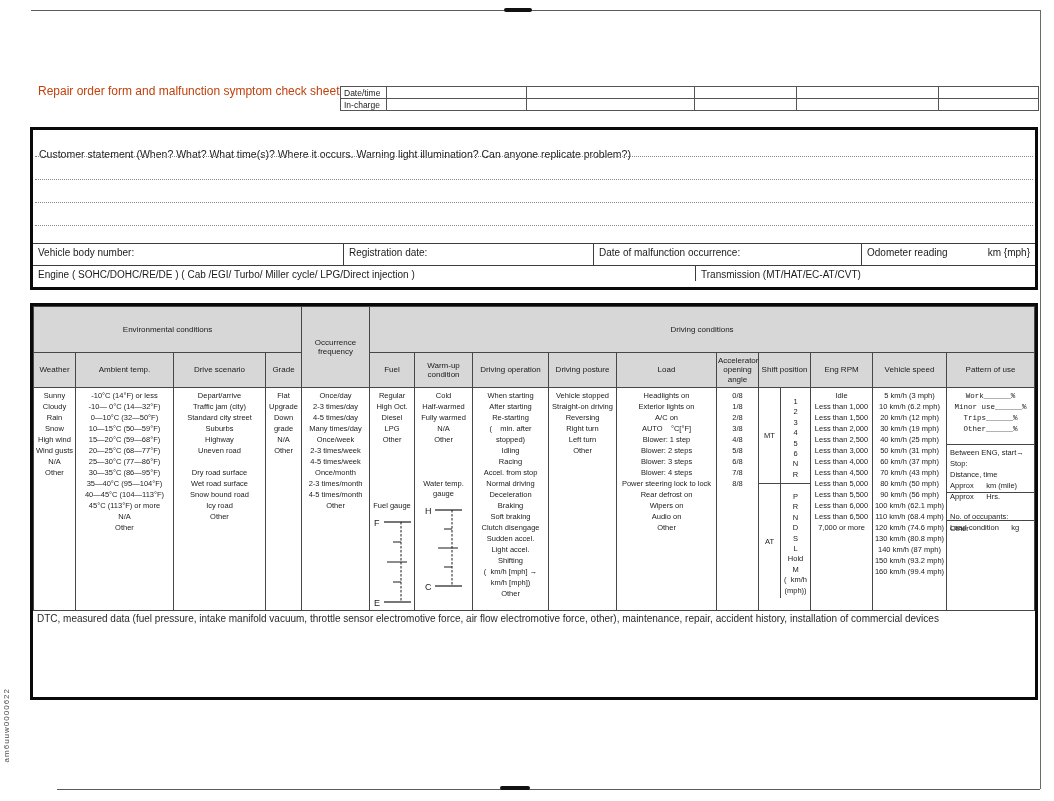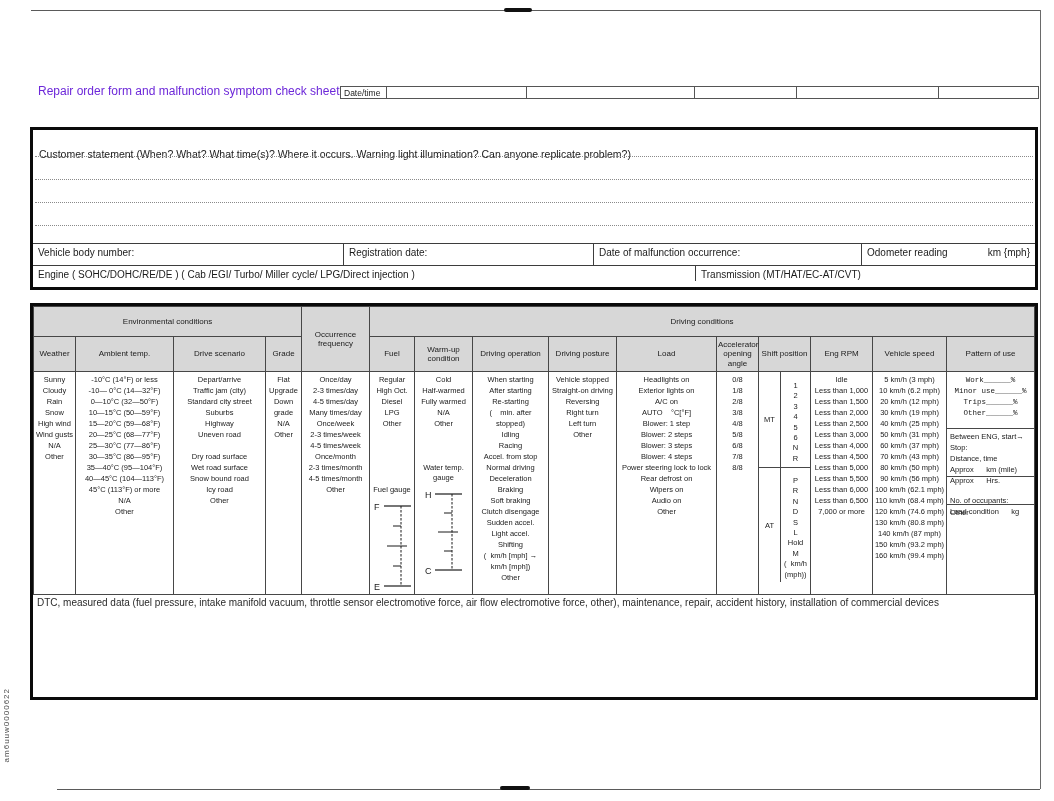--- a/index.html
+++ b/index.html
@@ -7,21 +7,21 @@
         font-family:"Liberation Sans",sans-serif;color:#1b1b1b;overflow:hidden;}
   
   .scan-top{position:absolute;left:31px;top:10px;width:1009px;height:1px;background:#5a5a5a;}
   .scan-top-dash{position:absolute;left:504px;top:8px;width:28px;height:4px;background:#111;border-radius:2px;}
   .scan-bottom{position:absolute;left:57px;top:789px;width:983px;height:1px;background:#5a5a5a;}
   .scan-bottom-dash{position:absolute;left:500px;top:786px;width:30px;height:4px;background:#111;border-radius:2px;}
   .scan-right{position:absolute;left:1040px;top:10px;width:1px;height:779px;background:#6a6a6a;}
   .side-code{position:absolute;left:2px;top:688px;writing-mode:vertical-rl;transform:rotate(180deg);
              font-size:8px;color:#4a4a4a;letter-spacing:1px;}
   
-  .title{position:absolute;left:38px;top:84px;font-size:12px;color:#6d28d9;}
+  .title{position:absolute;left:38px;top:84px;font-size:12px;color:#c2410c;}
   
   .proc-table{position:absolute;left:340px;top:86px;width:698px;border-collapse:collapse;table-layout:fixed;}
   .proc-table td{border:1px solid #555;font-size:8.5px;text-align:center;padding:0 2px;height:11px;
                  overflow:hidden;white-space:nowrap;}
   .proc-table tr.hdr td{height:13px;}
   .proc-table td.rowlab{text-align:left;padding-left:3px;}
   
   .cust-box{position:absolute;left:30px;top:127px;width:1008px;height:163px;border:3px solid #0a0a0a;
             box-sizing:border-box;}
   .statement{position:absolute;left:0;top:15px;padding:3px 6px;font-size:10.5px;}
@@ -29,21 +29,21 @@
   .fieldrow{position:absolute;left:0;right:0;display:flex;border-top:1px solid #3d3d3d;box-sizing:border-box;}
   .fieldrow .cell{box-sizing:border-box;border-left:1px solid #3d3d3d;font-size:10px;padding:3px 5px;
                   overflow:hidden;white-space:nowrap;}
   .fieldrow .cell:first-child{border-left:none;}
   .cell.flex-between{display:flex;justify-content:space-between;}
   
   .big-box{position:absolute;left:30px;top:303px;width:1008px;height:397px;border:3px solid #0a0a0a;
            box-sizing:border-box;}
   .cond-table{border-collapse:collapse;table-layout:fixed;width:100%;}
   .cond-table td{border:1px solid #474747;}
-  .cond-table td.gh{background:#d7d7d7;font-size:8px;text-align:center;height:13px;padding:8px 1px;}
+  .cond-table td.gh{background:#d7d7d7;font-size:8px;text-align:center;height:13px;padding:16px 1px;}
   .cond-table td.ch{background:#d7d7d7;font-size:8px;text-align:center;height:32px;padding:1px;line-height:1.15;}
   .cond-table td.body{vertical-align:top;height:210px;padding:2px 1px;font-size:7.5px;text-align:center;background:#fff;}
   .opt{line-height:11px;white-space:pre-wrap;}
   .gauge-label{margin-top:56px;font-size:7.5px;line-height:10px;white-space:pre-wrap;}
   .gauge-svg{display:block;margin:5px auto 0;}
   
   td.body.shift-cell{padding:0;}
   .shift-wrap{display:flex;height:210px;box-sizing:border-box;}
   .shift-labels{width:22px;display:flex;flex-direction:column;border-right:1px solid #474747;box-sizing:border-box;}
   .shift-mt-label{height:95px;display:flex;align-items:center;justify-content:center;font-size:7.5px;}
@@ -80,20 +80,28 @@
       <col style="width:46px">
         <col style="width:140px">
         <col style="width:168px">
       <col style="width:102px">
         <col style="width:142px">
         <col style="width:100px">
     </colgroup>
     <tbody>
     <tr>
       <td class="rowlab">Date/time</td>
+      <td></td>
+      <td></td>
+      <td></td>
+      <td></td>
+      <td></td>
+    </tr>
+    <tr>
+      <td class="rowlab">In-charge</td>
       <td></td>
       <td></td>
       <td></td>
       <td></td>
       <td></td>
     </tr>
   </tbody>
     </table>
 
   <div class="cust-box">

